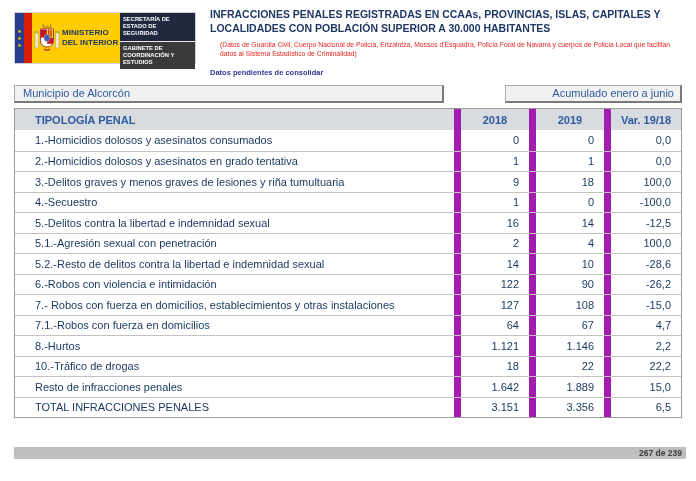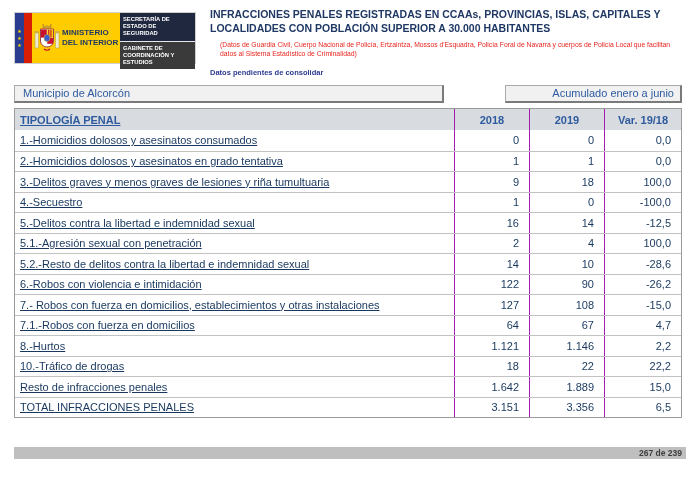--- a/index.html
+++ b/index.html
@@ -37,22 +37,22 @@
   .bar-left  { left:14px;  width:430px; padding-left:8px; }
   .bar-right { left:505px; width:177px; text-align:right; padding-right:6px; }
 
   
   .table { position:absolute; left:14px; top:108px; width:668px;
     border:1px solid #9a9a9a; background:#ffffff; }
   .trow { display:flex; height:20.5px; align-items:stretch;
     border-top:1px solid #c2c2c2; font-size:11px; color:#17375e; }
   .trow:first-child { border-top:none; }
   .thead { background:#d8dbdf; color:#2e5b9f; font-weight:bold; height:21px; }
-  .c-label { flex:1; display:flex; align-items:center; padding-left:5px;text-decoration:underline; }
-  .c-num { width:75px; border-left:1px solid #a21caf; display:flex; align-items:center;
+  .c-label { flex:1; display:flex; align-items:center; padding-left:20px; }
+  .c-num { width:75px; border-left:7px solid #a21caf; display:flex; align-items:center;
     justify-content:flex-end; padding-right:10px; }
   .c-var { width:77px; }
   .thead .c-num { justify-content:center; padding-right:0; }
 
   
   .footer { position:absolute; left:14px; top:447px; width:672px; height:12px;
     background:#bfbfbf; font-size:8.5px; font-weight:bold; color:#3d3d3d;
     text-align:right; line-height:12px; padding-right:4px; }
 </style>
 </head>

